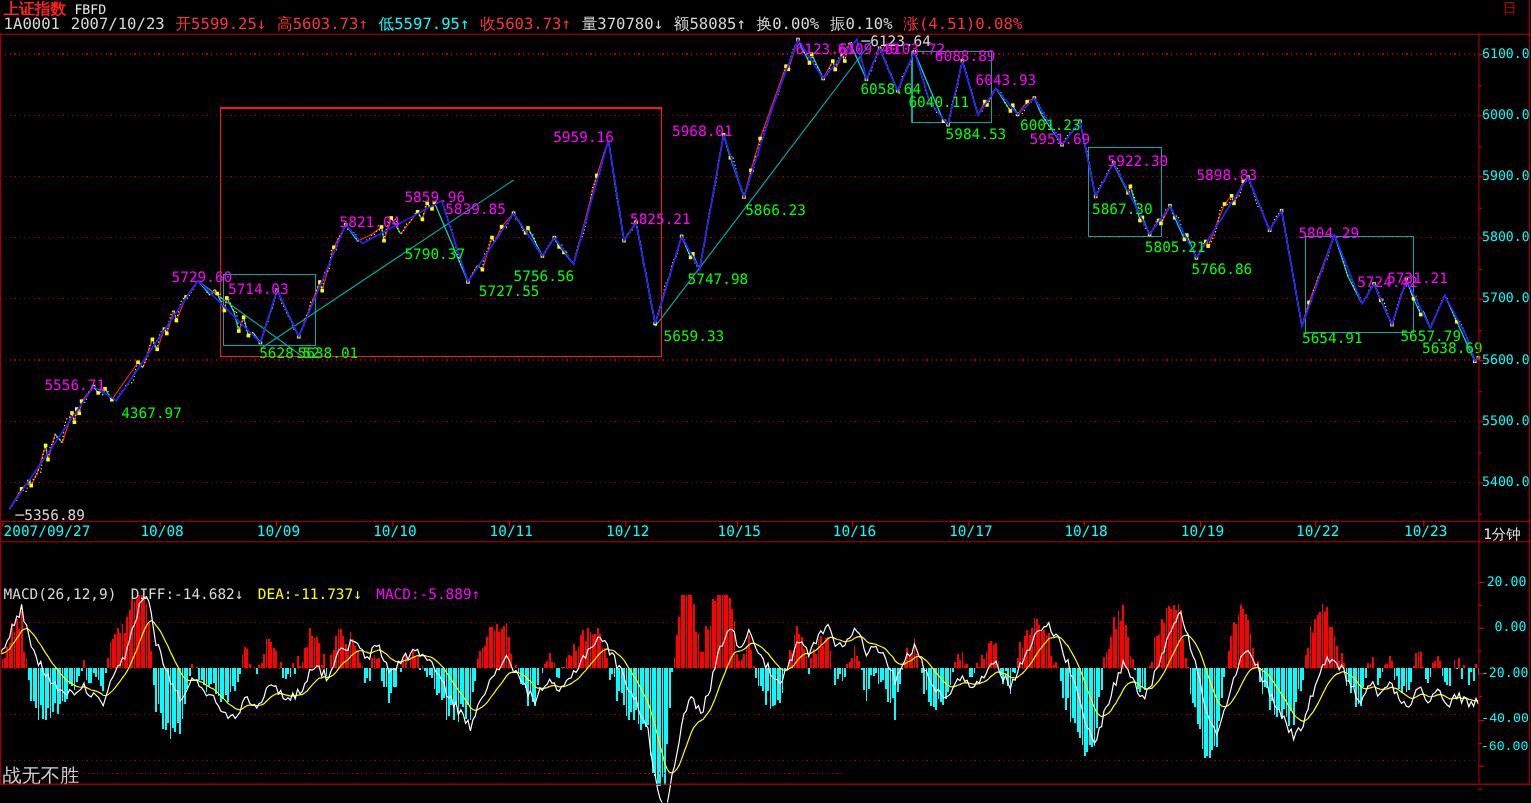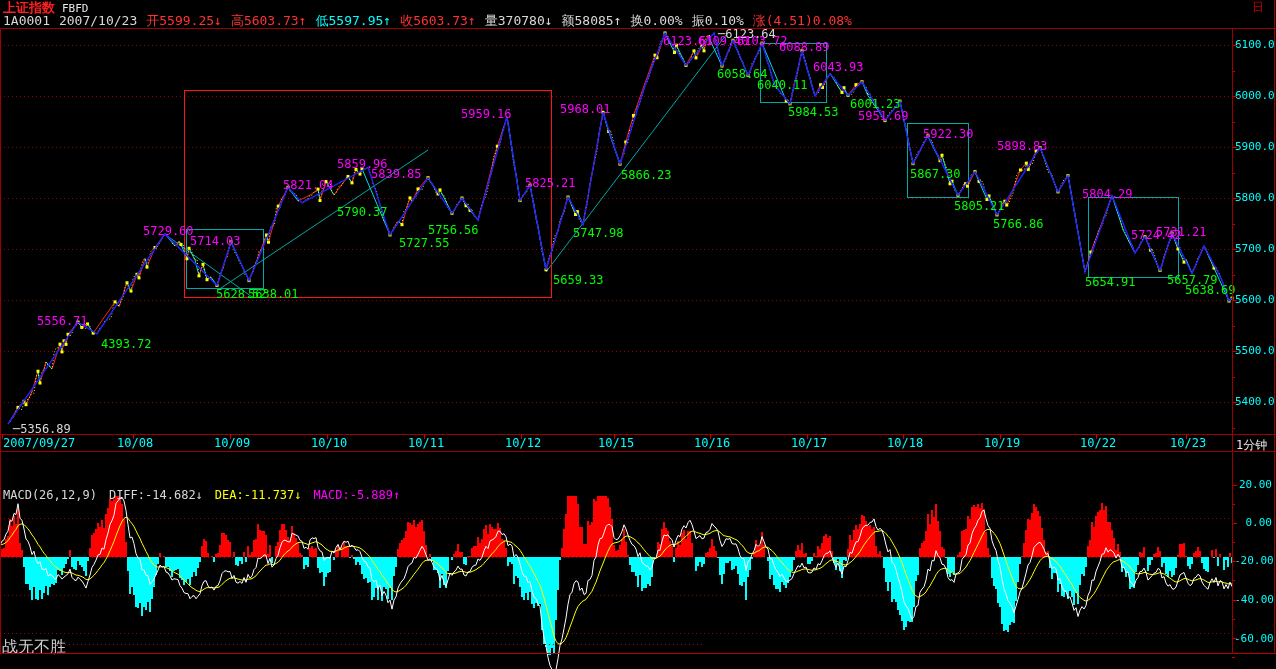--- a/index.html
+++ b/index.html
@@ -338,21 +338,21 @@
         <rect x="1176.5" y="218.43788919696075" width="3" height="3" fill="#ffff00"></rect>
         <rect x="1182.5" y="231.64235613883181" width="3" height="3" fill="#ffff00"></rect>
         <rect x="1212.5" y="237.59190385340506" width="3" height="3" fill="#ffff00"></rect>
         <rect x="1227.5" y="270.5455000000001" width="3" height="3" fill="#ffff00"></rect>
         <rect x="1230.5" y="267.59770000000026" width="3" height="3" fill="#ffff00"></rect>
         <polyline points="8,395.0 78,293.1 97,304.8 165,204.9 217,256.5 231,212.8 249,251.6 288,158.3 302,173.9 368,138.4 390,205.9 428,148.7 452,184.3 462,169.0 478,191.2 507,87.8 520,171.6 530,156.1 546,240.7 568,168.0 583,195.5 603,83.3 620,135.2 645,56.8 665,4.0 686,36.4 714,3.9 722,37.1 733,11.2 748,46.5 762,14.1 775,56.8 790,74.9 802,21.7 815,67.0 830,44.6 848,66.4 862,52.7 885,91.6 900,72.1 913,134.7 928,106.6 958,166.3 975,142.5 997,185.9 1040,118.6 1058,162.9 1068,146.6 1085,243.0 1112,166.8 1135,224.1 1145,207.5 1160,241.5 1172,204.1 1192,244.5 1204,216.9 1222,251.3 1229,272.0 1232,269.1" fill="none" stroke="#2222ff" stroke-width="1.4"></polyline>
       </svg>
     <div id="price-labels">
         <div class="lbl c-silver" style="left: 13px; top: 394px;">─5356.89</div>
         <div class="lbl c-magenta" style="left: 37px; top: 286px;">5556.71</div>
-        <div class="lbl c-green" style="left: 101px; top: 309px;">4393.72</div>
+        <div class="lbl c-green" style="left: 101px; top: 309px;">4367.97</div>
         <div class="lbl c-magenta" style="left: 143px; top: 196px;">5729.60</div>
         <div class="lbl c-magenta" style="left: 190px; top: 206px;">5714.03</div>
         <div class="lbl c-green" style="left: 216px; top: 259px;">5628.52</div>
         <div class="lbl c-green" style="left: 248px; top: 259px;">5638.01</div>
         <div class="lbl c-magenta" style="left: 283px; top: 150px;">5821.04</div>
         <div class="lbl c-green" style="left: 337px; top: 177px;">5790.37</div>
         <div class="lbl c-magenta" style="left: 337px; top: 129px;">5859.96</div>
         <div class="lbl c-magenta" style="left: 371px; top: 139px;">5839.85</div>
         <div class="lbl c-green" style="left: 399px; top: 208px;">5727.55</div>
         <div class="lbl c-green" style="left: 428px; top: 195px;">5756.56</div>
@@ -1034,24 +1034,24 @@
   <div class="axis" id="macd-axis" style="top:452px;height:201px;">
       <div class="tickl" style="left: 2px; width: 38px; text-align: right; top: 25.7px;">20.00</div>
       <div class="tickm" style="left: 0px; top: 32.7px; width: 5px;"></div>
       <div class="tickm" style="left: 0px; top: 51.7px; width: 3px;"></div>
       <div class="tickl" style="left: 2px; width: 38px; text-align: right; top: 64px;">0.00</div>
       <div class="tickm" style="left: 0px; top: 71px; width: 5px;"></div>
       <div class="tickm" style="left: 0px; top: 90px; width: 3px;"></div>
       <div class="tickl" style="left: 2px; width: 38px; text-align: right; top: 102.3px;">-20.00</div>
       <div class="tickm" style="left: 0px; top: 109.3px; width: 5px;"></div>
       <div class="tickm" style="left: 0px; top: 128.3px; width: 3px;"></div>
-      <div class="tickl" style="left: 2px; width: 40px; text-align: right; top: 140.6px;">-40.00</div>
+      <div class="tickl" style="left: 2px; width: 40px; text-align: right; top: 140.6px; font-family: Liberation Mono, monospace;">-40.00</div>
       <div class="tickm" style="left: 0px; top: 147.6px; width: 5px;"></div>
       <div class="tickm" style="left: 0px; top: 166.6px; width: 3px;"></div>
-      <div class="tickl" style="left: 2px; width: 38px; text-align: right; top: 180px;">-60.00</div>
+      <div class="tickl" style="left: 2px; width: 38px; text-align: right; top: 164px; font-family: Liberation Mono, monospace;">-60.00</div>
       <div class="tickm" style="left: 0px; top: 185.9px; width: 5px;"></div>
       <div class="tickm" style="left: 0px; top: 204.9px; width: 3px;"></div>
     </div>
 
   <span class="status-text">战无不胜</span>
   <div class="dotline"></div>
 
   <div class="hline" style="left:0;top:28px;width:1276px;"></div>
   <div class="hline" style="left:0;top:434px;width:1276px;"></div>
   <div class="hline" style="left:0;top:451px;width:1276px;"></div>

